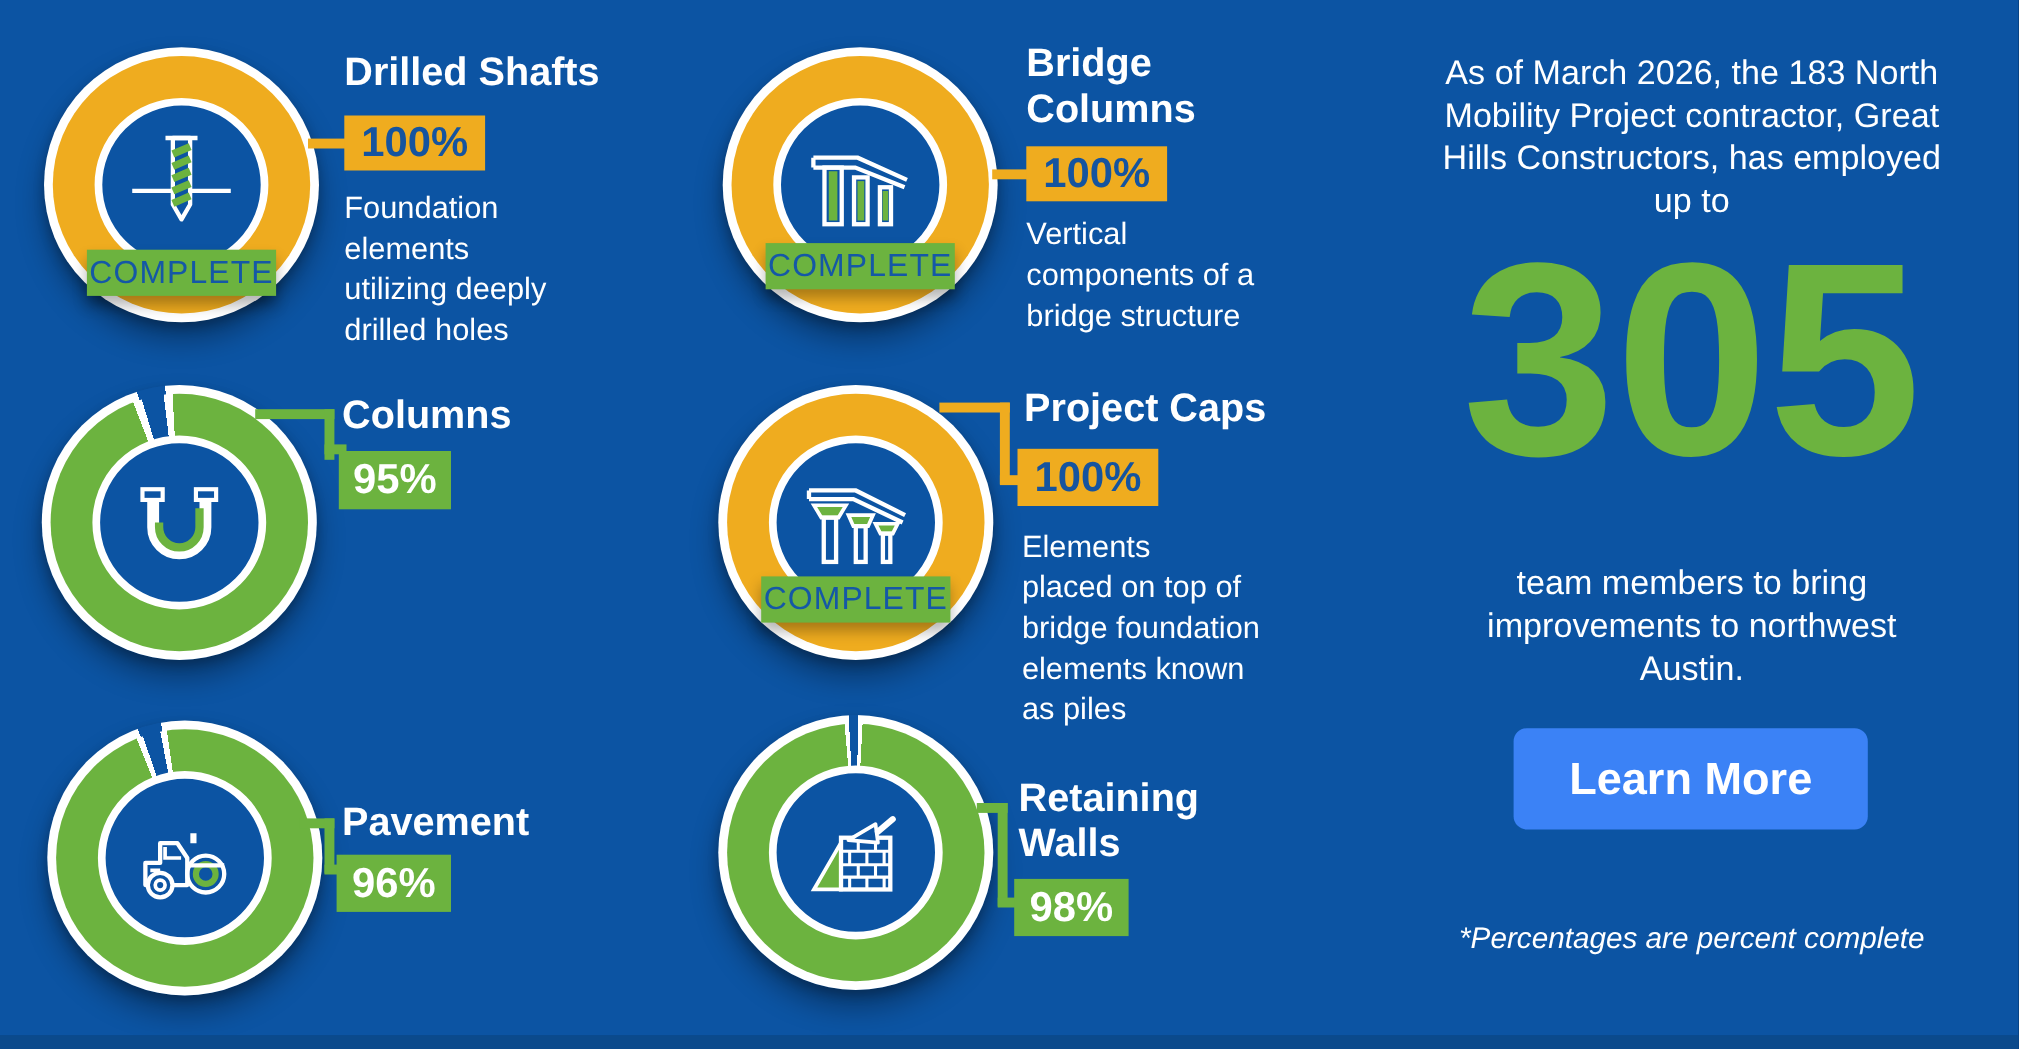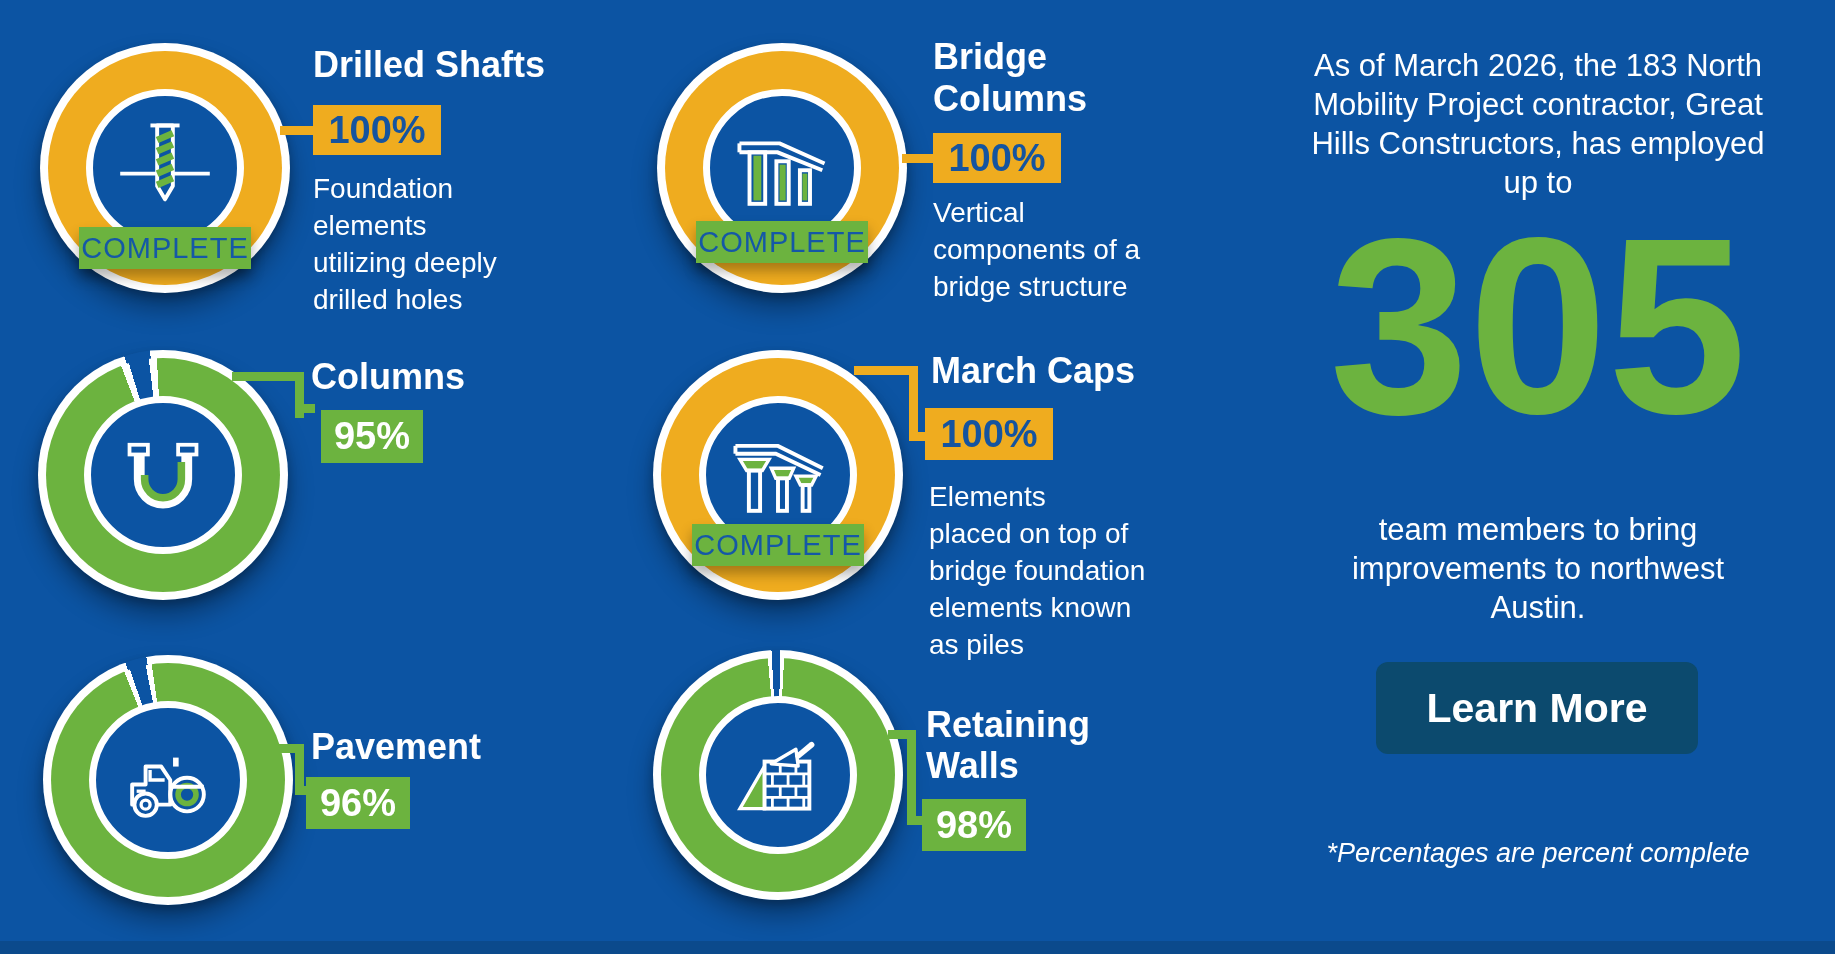--- a/index.html
+++ b/index.html
@@ -43,21 +43,21 @@
   .t3{left:311px;top:356px;}
   .t4{left:931px;top:350px;white-space:nowrap;}
   .t5{left:311px;top:726px;text-align:right;}
   .t6{left:926px;top:704px;line-height:41px;}
   .pct{position:absolute;display:flex;align-items:center;justify-content:center;
        font-weight:bold;font-size:38px;}
   .pct.goldbg{background:#efac1f;color:#15549f;}
   .pct.greenbg{background:#6cb33f;color:#fff;}
   .b1{left:313px;top:105px;width:128px;height:50px;}
   .b2{left:933px;top:133px;width:128px;height:50px;}
-  .b3{left:308px;top:410px;width:102px;height:53px;margin-left:13px;}
+  .b3{left:308px;top:410px;width:102px;height:53px;}
   .b4{left:925px;top:408px;width:128px;height:52px;}
   .b5{left:306px;top:777px;width:104px;height:52px;}
   .b6{left:922px;top:799px;width:104px;height:52px;text-align:right;}
   .desc{position:absolute;font-size:28px;line-height:37px;color:#fff;white-space:pre-line;}
   .d1{left:313px;top:170px;}
   .d2{left:933px;top:194px;}
   .d4{left:929px;top:478px;}
   
   .bar{position:absolute;}
   .bar.gold{background:#efac1f;}
@@ -77,21 +77,21 @@
   .k6b{left:907px;top:730px;width:9px;height:94px;}
   .k6c{left:907px;top:816px;width:18px;height:9px;}
   
   .intro{position:absolute;left:1238px;top:46px;width:600px;text-align:center;
          font-size:31px;line-height:39px;white-space:pre-line;}
   .bignum{position:absolute;left:1238px;top:208px;width:600px;text-align:center;
           font-size:250px;line-height:0.95;font-weight:bold;color:#6cb33f;}
   .outro{position:absolute;left:1288px;top:510px;width:500px;text-align:center;
          font-size:31px;line-height:39px;white-space:pre-line;}
   .learn-btn{position:absolute;left:1376px;top:662px;width:322px;height:92px;
-             background:#0c4a6e;border:none;border-radius:12px;cursor:pointer;
+             background:#3b82f6;border:none;border-radius:12px;cursor:pointer;
              display:flex;align-items:center;justify-content:center;
              color:#fff;font-weight:bold;font-size:41px;font-family:"Liberation Sans",sans-serif;}
   .footnote{position:absolute;left:1238px;top:838px;width:600px;text-align:center;
             font-style:italic;font-size:27px;}
   .bottom-bar{position:absolute;left:0;top:941px;width:1835px;height:13px;background:#0b4a8c;}
   svg{display:block;}
 </style>
 </head>
 <body>
 
@@ -184,21 +184,21 @@
           <polygon points="66,51 84,51 80,59 70,59" fill="#6cb33f" stroke="#fff" stroke-width="3"></polygon>
           <rect x="72" y="59" width="6" height="23" fill="none" stroke="#fff" stroke-width="3.5"></rect>
         </svg>
       </span>
     </div>
   </div>
   <div class="complete cb4">COMPLETE</div>
   <div class="bar gold k4a"></div>
   <div class="bar gold k4b"></div>
   <div class="bar gold k4c"></div>
-  <div class="title t4">March Caps</div>
+  <div class="title t4">Project Caps</div>
   <div class="pct goldbg b4">100%</div>
   <div class="desc d4">Elements
 placed on top of
 bridge foundation
 elements known
 as piles</div>
 
   <div class="donut p96 c5">
     <div class="ring"></div>
     <div class="hole">

